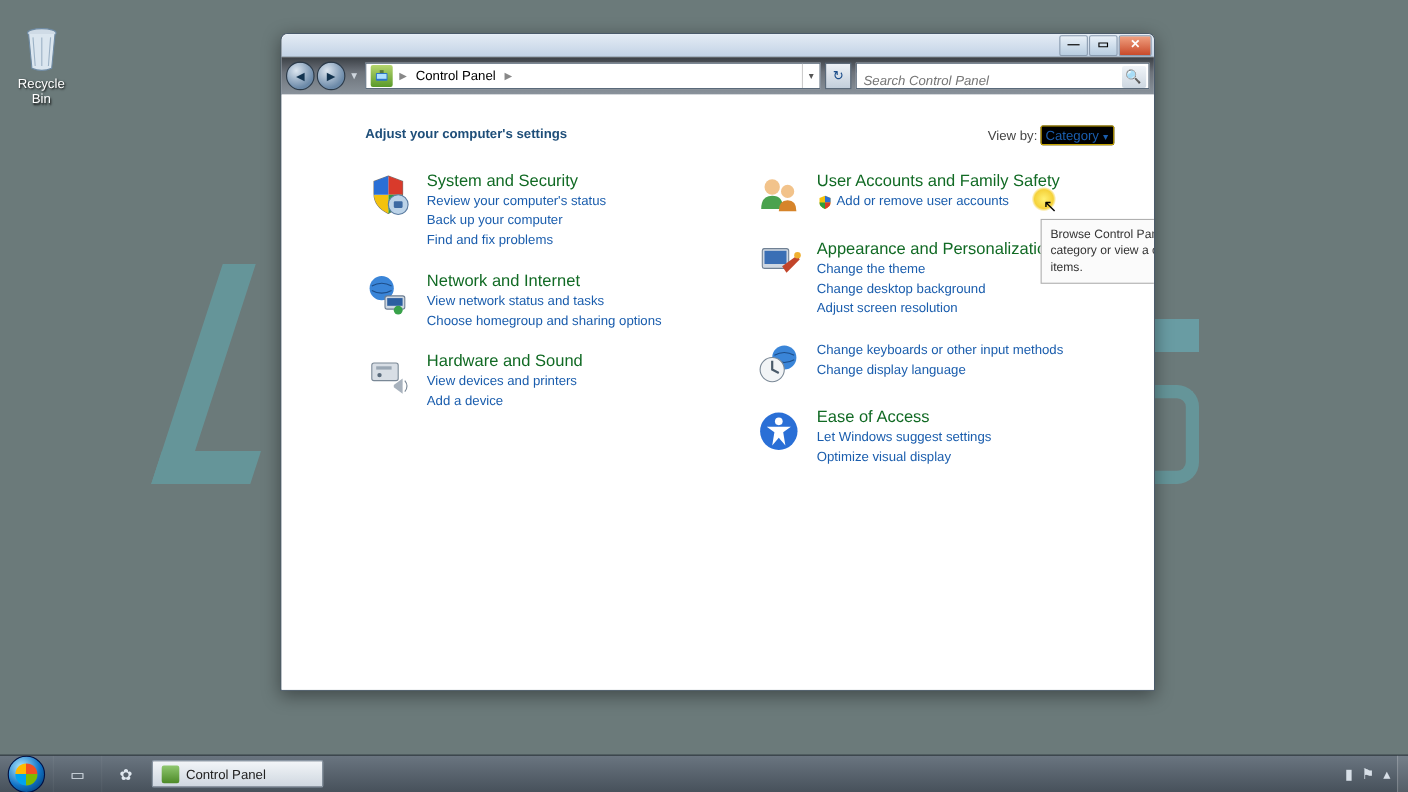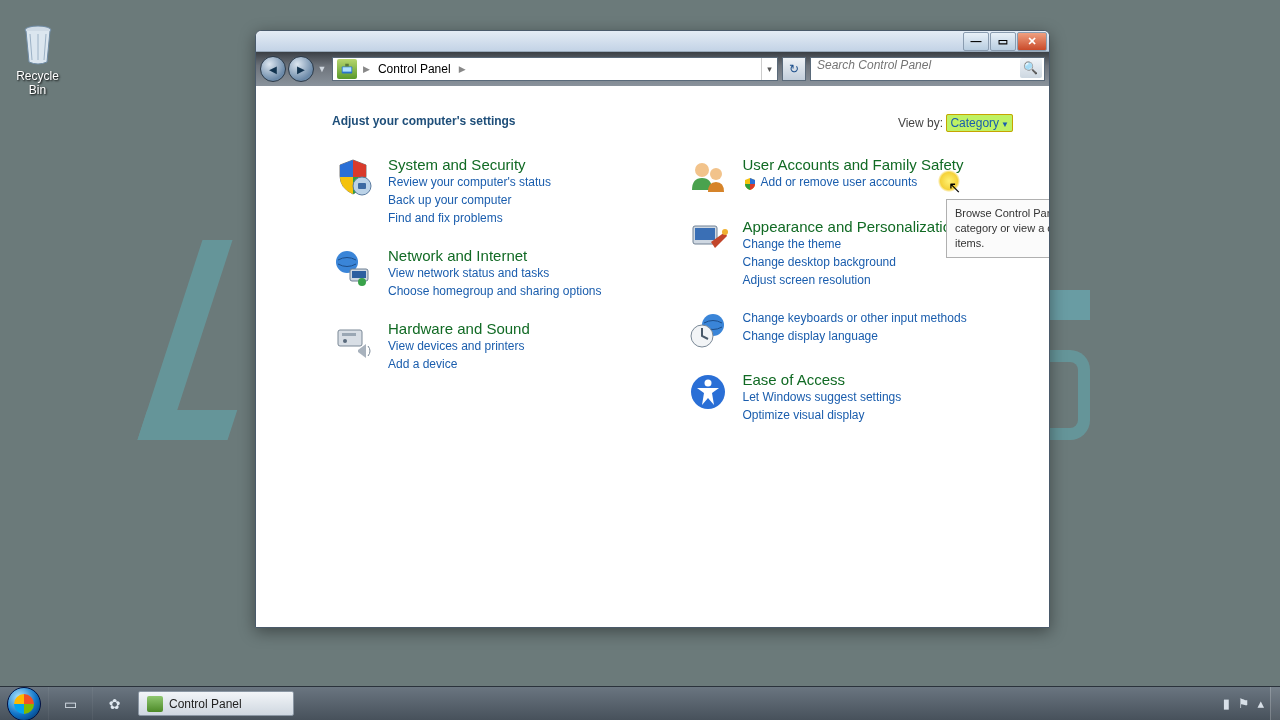--- a/index.html
+++ b/index.html
@@ -30,29 +30,29 @@
 .navbtn { width: 26px; height: 26px; border-radius: 50%; background: radial-gradient(circle at 35% 30%, #dce6f0, #6b89a8 70%); border: 1px solid #2b3a49; display: flex; align-items: center; justify-content: center; color: #12334f; font-size: 13px; }
 .navdrop { width: 12px; height: 18px; color: #cfd6de; font-size: 9px; display: flex; align-items: center; justify-content: center; }
 
 .addrbar { flex: 1; height: 24px; background: #fff; border: 1px solid #5a6a7a; display: flex; align-items: center; font-size: 12px; }
 .addr-icon { width: 20px; height: 20px; margin: 0 4px; background: linear-gradient(#b7d66f,#5a9a2a); border-radius: 2px; display: flex; align-items: center; justify-content: center; font-size: 10px; }
 .addr-seg { padding: 0 6px; height: 100%; display: flex; align-items: center; }
 .addr-arrow { color: #888; font-size: 9px; padding: 0 2px; }
 .addr-drop { width: 16px; text-align: center; font-size: 9px; color: #555; border-left: 1px solid #ccc; align-self: stretch; display: flex; align-items: center; justify-content: center; margin-left: auto; }
 .addr-refresh { width: 24px; height: 24px; background: linear-gradient(#eef2f6,#c2cedb); border: 1px solid #5a6a7a; display: flex; align-items: center; justify-content: center; font-size: 12px; color: #1a4d8a; }
 
-.searchbar { width: 235px; height: 24px; background: #fff; border: 1px solid #5a6a7a; display: flex; align-items: flex-start; }
+.searchbar { width: 267px; height: 24px; background: #fff; border: 1px solid #5a6a7a; display: flex; align-items: flex-end; }
 .searchbar input { border: none; outline: none; flex: 1; font-size: 12px; font-style: italic; color: #888; padding: 0 6px; }
 .searchgo { width: 22px; height: 20px; background: linear-gradient(#f0f4f8,#cdd7e1); display: flex; align-items: center; justify-content: center; font-size: 12px; margin-right: 2px; border-radius: 2px; }
 
 .content { flex: 1; background: #fff; overflow: hidden; position: relative; padding: 28px 46px 10px 76px; }
 .heading { font-size: 12px; color: #1e4e79; font-weight: 700; }
 .viewby { position: absolute; right: 36px; top: 30px; font-size: 12px; color: #444; }
 .viewby .val { color: #1a5dad; cursor: pointer; border: 1px solid transparent; padding: 1px 3px; position: relative; }
-.viewby .val.hl { border: 1px solid #c6a400; background: #bef264; border-radius: 2px; }
+.viewby .val.hl { border: 1px solid #c6a400; background: #000000; border-radius: 2px; }
 .viewby .drop-arrow { font-size: 8px; color: #1a5dad; margin-left: 2px; }
 
 .tooltip { position: absolute; left: 690px; top: 113px; width: 208px; background: #fbfbfb; border: 1px solid #b0b0b0; font-size: 11px; color: #333; padding: 6px 8px; line-height: 1.35; z-index: 50; }
 
 .cursor-click { position: absolute; left: 686px; top: 86px; width: 24px; height: 24px; z-index: 60; pointer-events: none; }
 .cursor-click .ring { position: absolute; left: -4px; top: -2px; width: 22px; height: 22px; border-radius: 50%; background: radial-gradient(circle, #fff173 0%, #f5d23a 55%, rgba(245,210,58,0) 72%); }
 .cursor-click .ptr { position: absolute; left: 6px; top: 6px; font-size: 16px; color: #000; }
 
 .cats { display: flex; gap: 38px; margin-top: 28px; }
 .col { flex: 1; display: flex; flex-direction: column; gap: 20px; }

